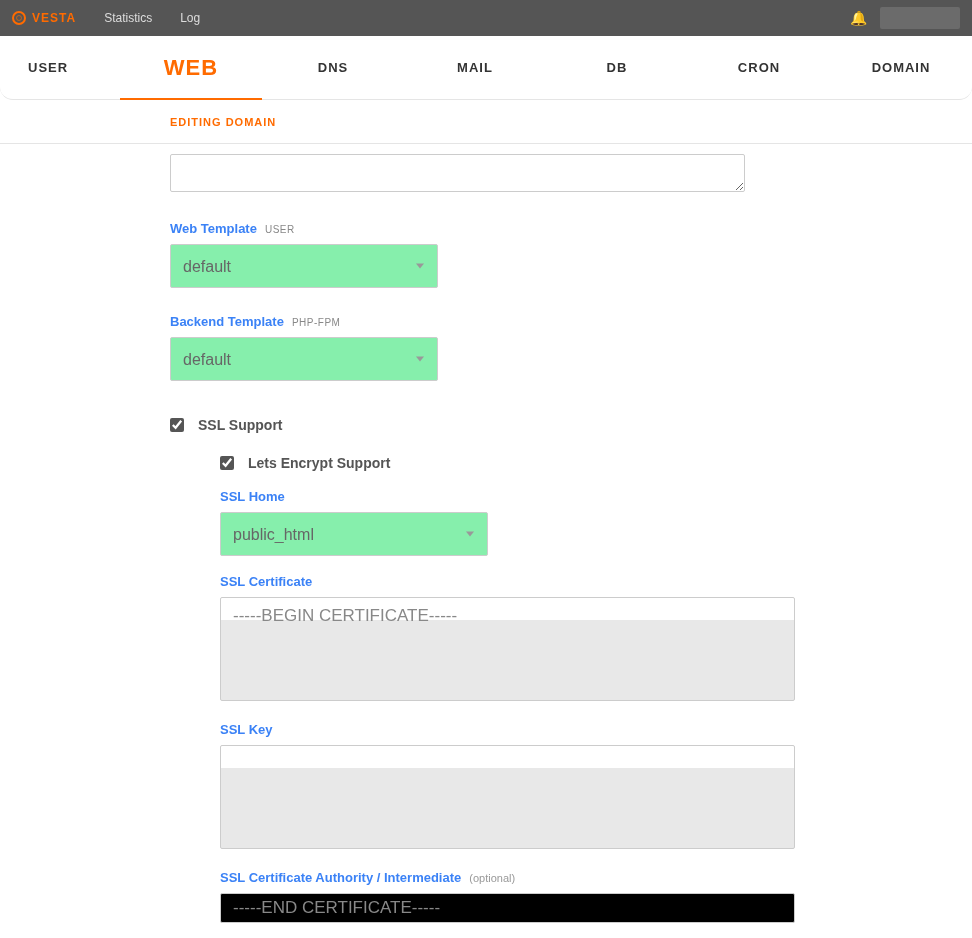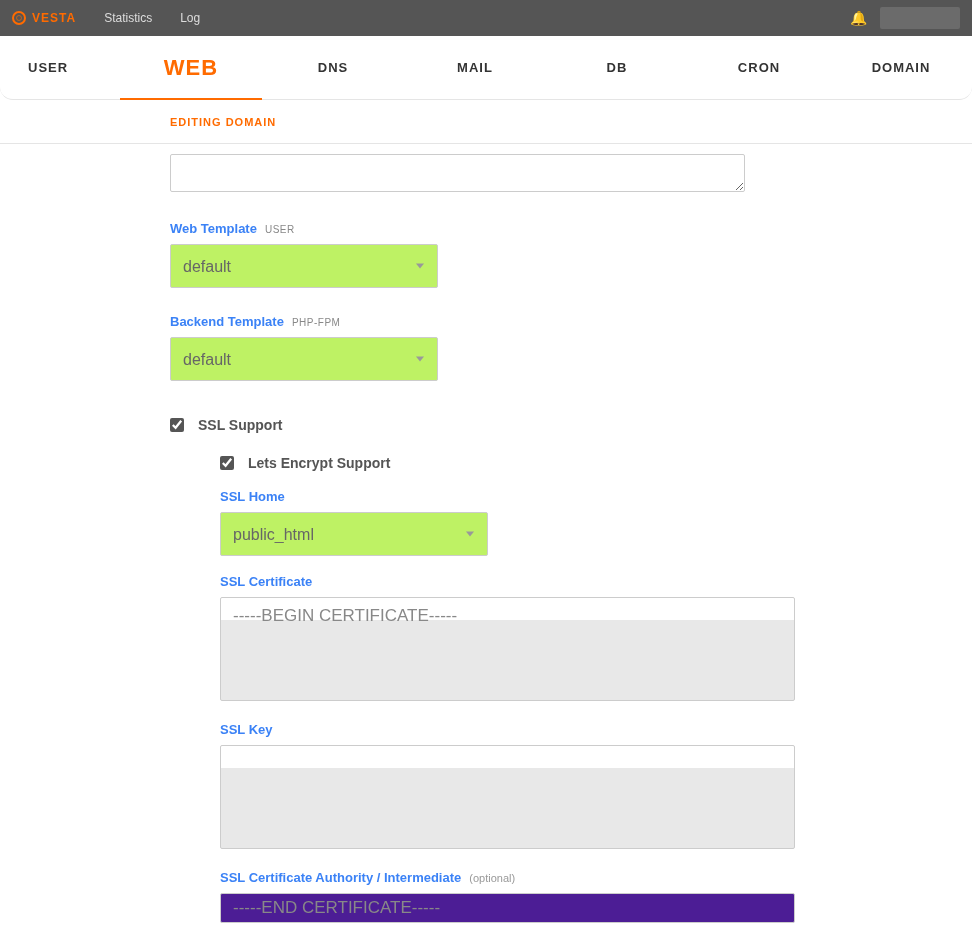--- a/index.html
+++ b/index.html
@@ -31,36 +31,36 @@
 .form { padding: 10px 0 40px 170px; }
 .field { margin-top: 26px; }
 .label-row { margin-bottom: 8px; display: flex; align-items: baseline; gap: 8px; }
 .field-label { font-weight: bold; color: #3b82f6; font-size: 13px; }
 .field-sublabel { font-size: 10px; color: #888; letter-spacing: 0.5px; }
 .field-optional { font-size: 11px; color: #999; }
 
 .textarea-top { width: 575px; height: 38px; border: 1px solid #ccc; border-radius: 2px; resize: both; font-family: inherit; font-size: 14px; padding: 6px 8px; }
 
 .select-wrap { position: relative; width: 268px; }
-.select { width: 100%; height: 44px; border: 1px solid #ccc; border-radius: 2px; background: #bef264; font-size: 16px; color: #666; padding: 0 30px 0 12px; appearance: none; cursor: pointer; }
+.select { width: 100%; height: 44px; border: 1px solid #ccc; border-radius: 2px; background: #86efac; font-size: 16px; color: #666; padding: 0 30px 0 12px; appearance: none; cursor: pointer; }
 .select-caret { position: absolute; right: 14px; top: 50%; transform: translateY(-50%); width: 0; height: 0; border-left: 4px solid transparent; border-right: 4px solid transparent; border-top: 5px solid #999; pointer-events: none; }
 
 .check-row { display: flex; align-items: center; gap: 14px; margin-top: 36px; }
 .check-row.indent { margin-left: 50px; margin-top: 22px; }
 .check { width: 14px; height: 14px; accent-color: #555; cursor: pointer; }
 .check-label { font-weight: bold; color: #555; font-size: 14px; }
 
 .ssl-block { margin-left: 50px; }
 .ssl-field { margin-top: 18px; }
 .ssl-select-wrap { position: relative; width: 268px; }
 
 .cert-textarea { width: 575px; height: 104px; border: 1px solid #ccc; border-radius: 2px; font-family: Arial, sans-serif; font-size: 17px; color: #888; padding: 8px 12px; resize: none; overflow-y: scroll; background: #fff; }
 .cert-textarea.redacted-bg { background: linear-gradient(#fff 0 22px, #e8e8e8 22px 100%); }
 
-.ca-textarea { width: 575px; height: 30px; border: 1px solid #ccc; border-radius: 2px; font-family: Arial, sans-serif; font-size: 17px; color: #888; padding: 4px 12px; resize: none; overflow-y: scroll; background: #4c1d95; }
+.ca-textarea { width: 575px; height: 30px; border: 1px solid #ccc; border-radius: 2px; font-family: Arial, sans-serif; font-size: 17px; color: #888; padding: 4px 12px; resize: none; overflow-y: scroll; background: #000000; }
 </style>
 </head>
 <body>
 
 <div class="topbar">
   <div class="topbar-left">
     <div class="logo">
       <span class="logo-ring"></span>
       <span>VESTA</span>
     </div>

